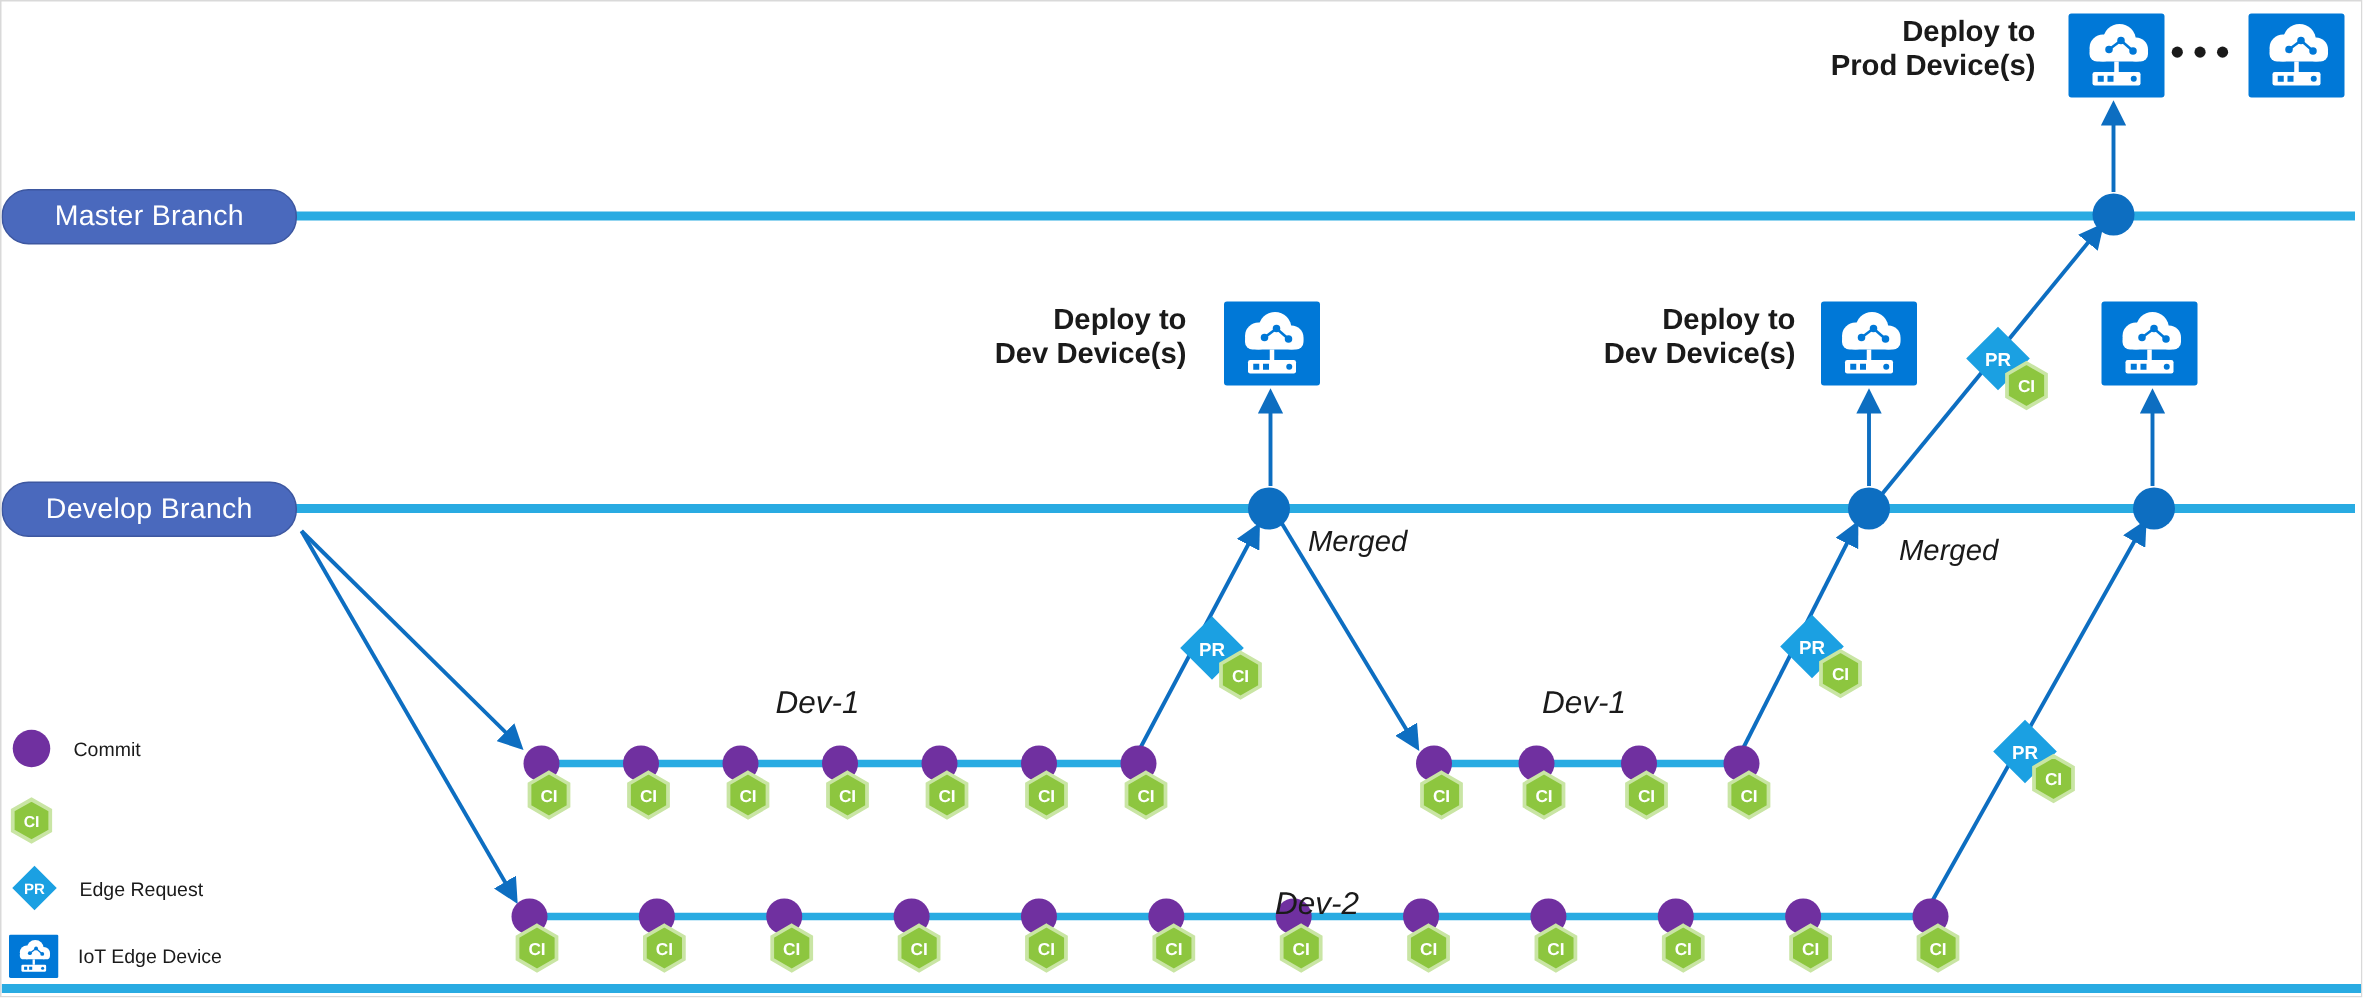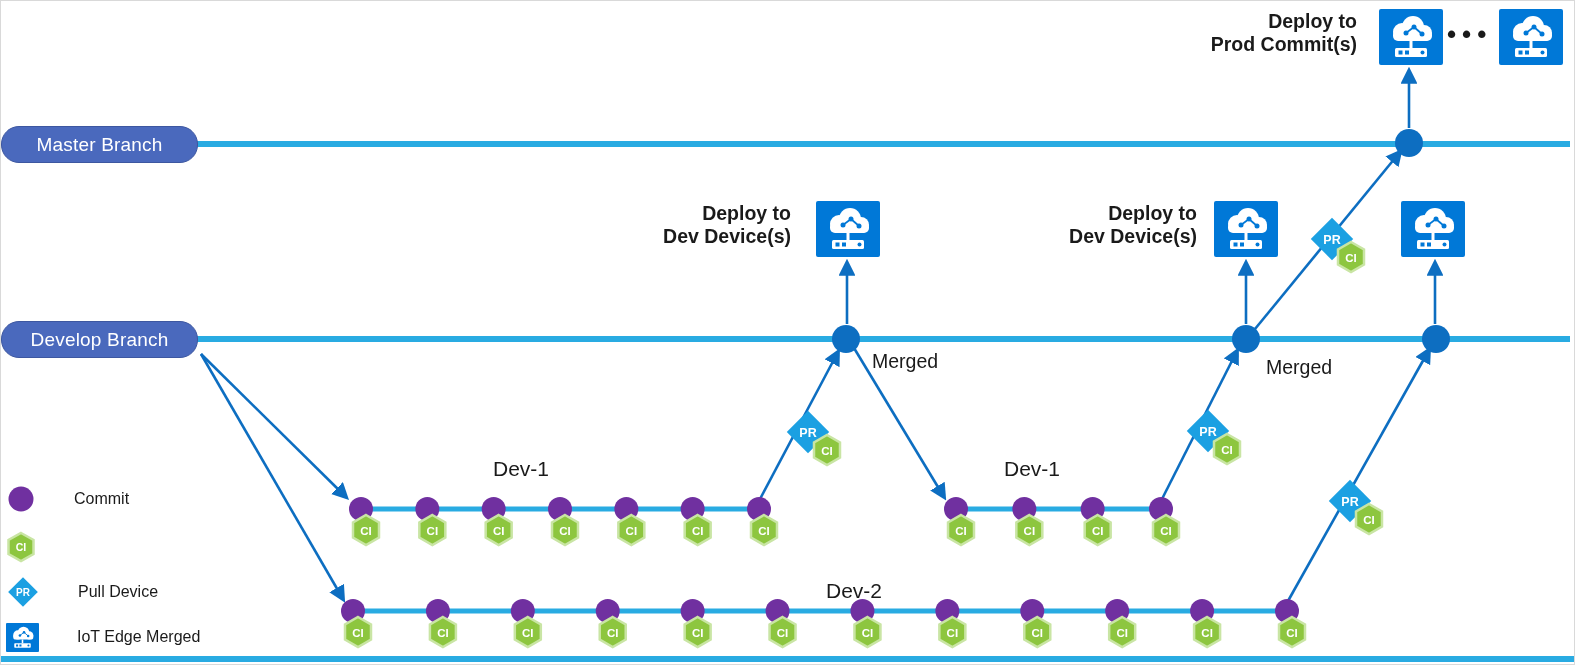--- a/index.html
+++ b/index.html
@@ -25,26 +25,26 @@
     border-radius: 18px;
     background: var(--pill, #4A69BD);
     border: 1px solid var(--pill-border, #3D57A0);
     color: #fff;
     font-size: 19px;
     display: flex;
     align-items: center;
     justify-content: center;
     letter-spacing: .2px;
   }
-  .dg-label { position:absolute; font-size:19.5px; white-space:nowrap; }
-  .branch-name { font-size:21px; text-align:left; }
+  .dg-label { position:absolute; font-size:19.5px; white-space:nowrap;font-style:italic; }
+  .branch-name { font-size:21px; text-align:right; }
   .deploy-label { position:absolute; font-size:19.5px; line-height:23px; text-align:right;font-weight:bold; }
   .ellipsis { position:absolute; font-size:26px; font-weight:700; letter-spacing:6px; color:var(--text,#1a1a1a); }
   .legend-row { position:absolute; left:5px; display:flex; align-items:center; gap:13px; height:32px; }
-  .legend-label { font-size:16px;margin-left:25px; }
+  .legend-label { font-size:13px; }
   .legend-ic { flex:none; }
 </style>
 </head>
 <body>
 
 <div class="canvas">
 
   <svg id="diagram-svg" width="1575" height="665" viewBox="0 0 1575 665">
     <defs>
       <marker id="arrowhead" viewBox="0 0 10 10" refX="7.5" refY="5" markerWidth="6.5" markerHeight="6.5" orient="auto-start-reverse">
@@ -243,37 +243,37 @@
         <use x="1378" y="8" href="#device-proto" xlink:href="#device-proto"></use>
         <use x="1498" y="8" href="#device-proto" xlink:href="#device-proto"></use>
       </g>
   </svg>
 
   <div class="branch-pill" style="top:320px">Develop Branch</div>
   <div class="branch-pill" style="top:125px">Master Branch</div>
 
   <div class="deploy-label" style="left:1184px;top:9px;width:172px">
     <div>Deploy to</div>
-    <div>Prod Commit(s)</div>
+    <div>Prod Device(s)</div>
   </div>
   <div class="deploy-label" style="left:640px;top:201px;width:150px">
     <div>Deploy to</div>
     <div>Dev Device(s)</div>
   </div>
   <div class="deploy-label" style="left:1046px;top:201px;width:150px">
     <div>Deploy to</div>
     <div>Dev Device(s)</div>
   </div>
 
   <div class="dg-label" style="left:871px;top:349px">Merged</div>
   <div class="dg-label" style="left:1265px;top:355px">Merged</div>
 
   <div class="dg-label branch-name" style="left:492px;top:456px;width:80px">Dev-1</div>
   <div class="dg-label branch-name" style="left:1003px;top:456px;width:80px">Dev-1</div>
-  <div class="dg-label branch-name" style="left:825px;top:578px;width:80px">Dev-2</div>
+  <div class="dg-label branch-name" style="left:825px;top:590px;width:80px">Dev-2</div>
 
   <div class="ellipsis" style="left:1446px;top:18px">•••</div>
 
   <div>
     <div class="legend-row" style="top:482px">
       <svg class="legend-ic" width="30" height="30">
         <circle cx="15" cy="15" r="12.5" style="fill:var(--commit,#7030A0)"></circle>
       </svg>
       <span class="legend-label">Commit</span>
     </div>
@@ -283,23 +283,23 @@
         <text x="15" y="20" text-anchor="middle" font-size="10.5" font-weight="bold" fill="#fff">CI</text>
       </svg>
     </div>
     <div class="legend-row" style="top:575px">
       <svg class="legend-ic" width="34" height="34">
         <g transform="translate(17,17)">
           <rect x="-10.5" y="-10.5" width="21" height="21" transform="rotate(45)" style="fill:var(--pr,#1BA0E2)"></rect>
           <text y="4" text-anchor="middle" font-size="10" font-weight="bold" fill="#fff">PR</text>
         </g>
       </svg>
-      <span class="legend-label">Pull Device</span>
+      <span class="legend-label">Edge Request</span>
     </div>
     <div class="legend-row" style="top:620px">
       <svg class="legend-ic" width="33" height="29" viewBox="0 0 64 56">
         <use href="#device-proto" xlink:href="#device-proto"></use>
       </svg>
-      <span class="legend-label">IoT Edge Merged</span>
+      <span class="legend-label">IoT Edge Device</span>
     </div>
   </div>
 
 </div>
 
 </body></html>

